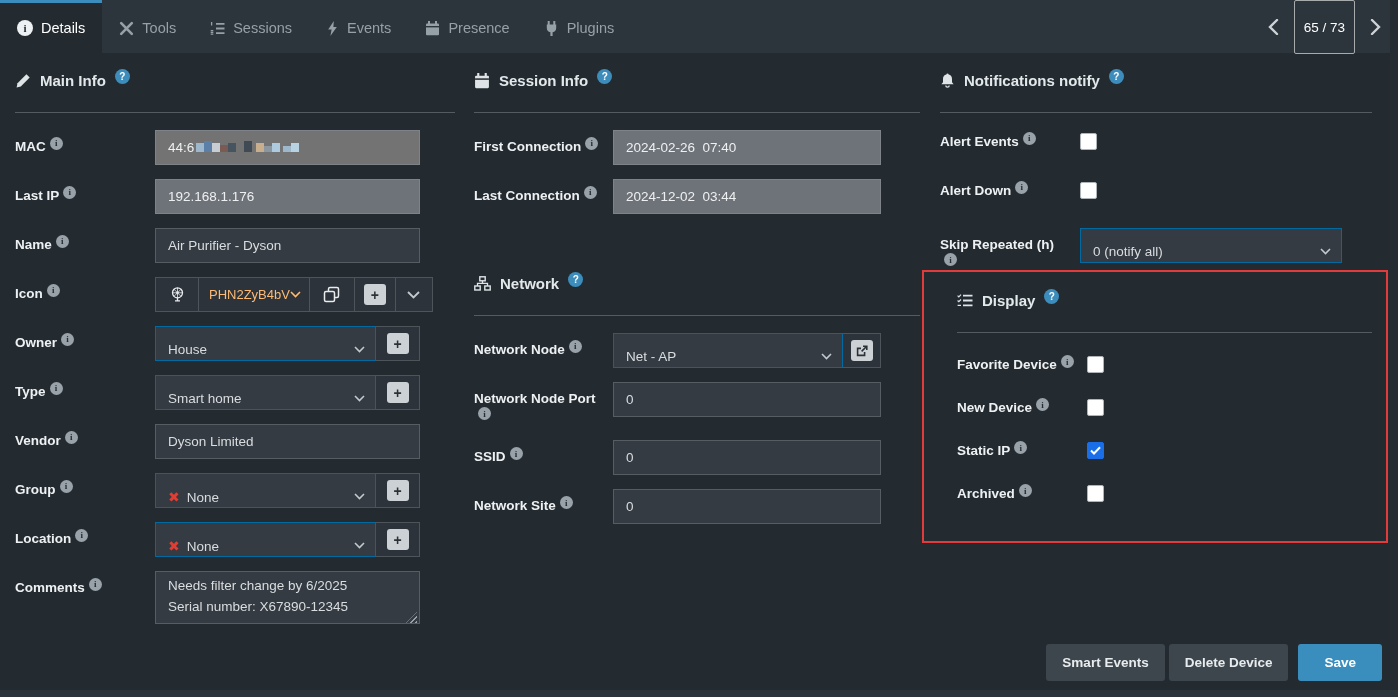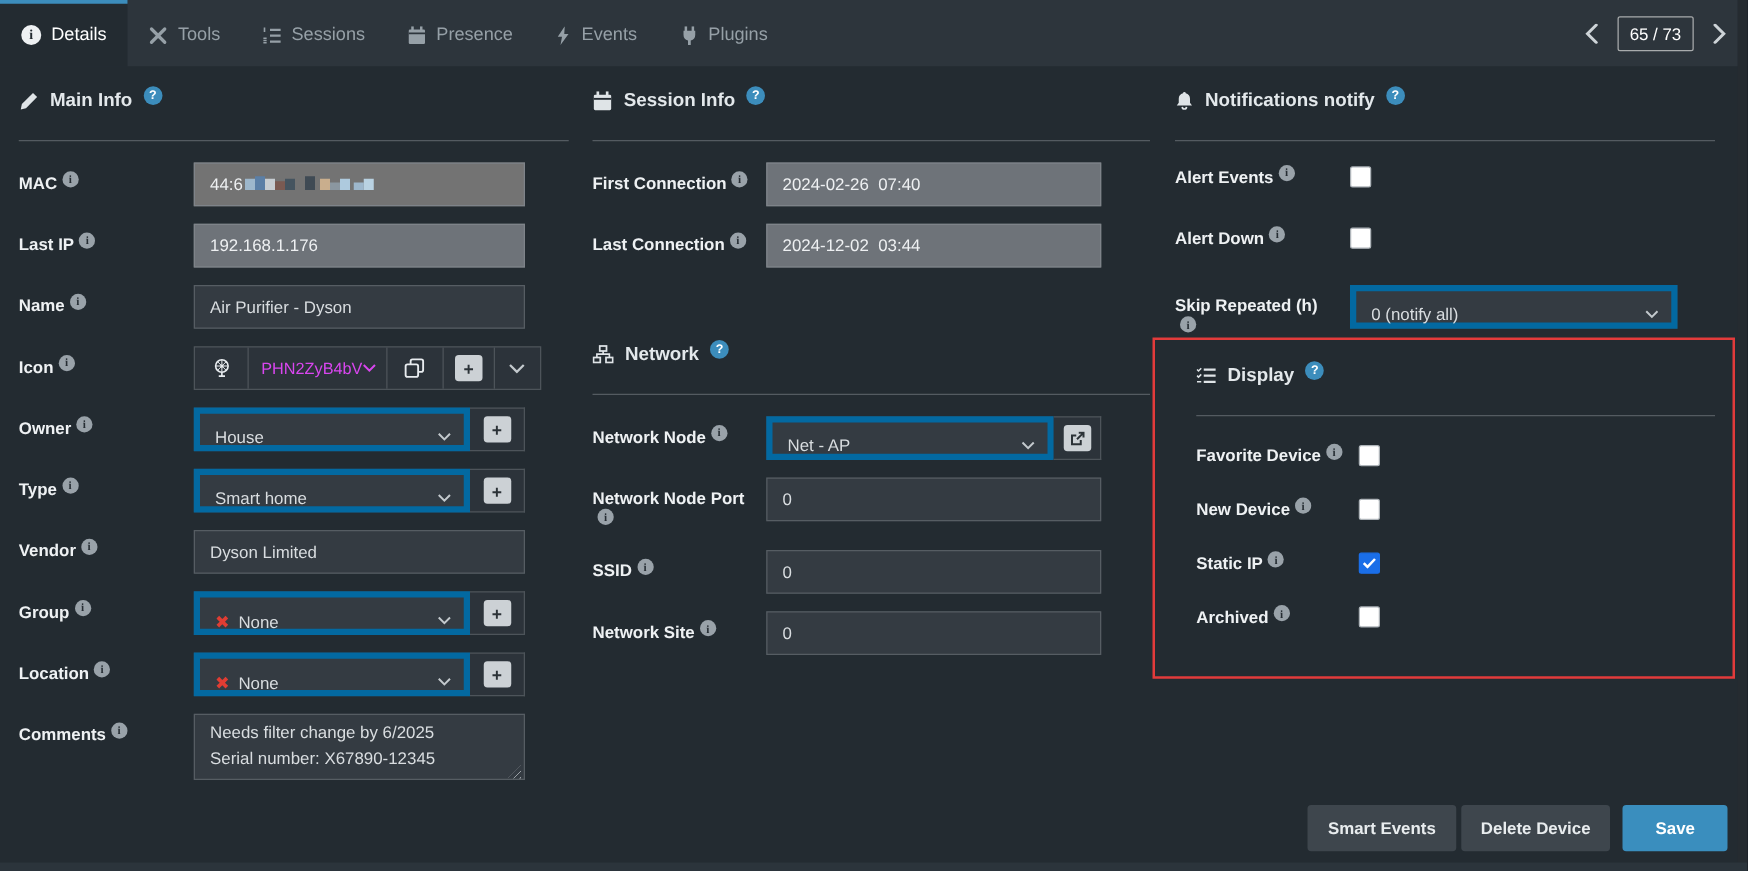--- a/index.html
+++ b/index.html
@@ -18,21 +18,21 @@
   .tab.active { background:#232b31; color:#fff; border-top-color:#3c8dbc; }
   .tab svg { flex:0 0 auto; }
   .info-badge {
     width:16px; height:16px; border-radius:50%; background:#eef1f3; color:#232b31;
     font-weight:bold; font-size:11px; display:flex; align-items:center; justify-content:center;
     font-family:"Liberation Serif", serif;
   }
   .pager { position:absolute; right:10px; top:7px; display:flex; align-items:center; gap:7px; height:40px; }
   .pager-btn { width:26px; height:38px; display:flex; align-items:center; justify-content:center; color:#cdd3d7; cursor:pointer; background:transparent; border:none; }
   .pager-box {
-    min-width:56px; height:28px; border:1px solid #a8abac; border-radius:2px; color:#fff;
+    min-width:56px; height:54px; border:1px solid #a8abac; border-radius:2px; color:#fff;
     display:flex; align-items:center; justify-content:center; font-size:13.5px; padding:0 9px;
   }
   
   .col { position:absolute; top:62px; }
   .col1 { left:15px;  width:440px; }
   .col2 { left:474px; width:446px; }
   .col3 { left:940px; width:432px; }
   .section-header { display:flex; align-items:flex-start; gap:9px; margin-top:9px; color:#e3e8eb; }
   .section-header .s-title { font-size:15px; font-weight:700; line-height:20px;text-align:right; }
   .section-header svg { margin-top:2px; color:#dfe4e7; }
@@ -58,41 +58,41 @@
   .inp {
     width:100%; height:35px; background:#343b42; border:1px solid #565d63; color:#d9dde0;
     padding:0 12px; font-size:13.5px; font-family:inherit; outline:none;
   }
   .inp.ro { background:#6e7379; border-color:#7e8389; color:#eef0f2; }
   .mac-box { display:flex; align-items:center; gap:2px; height:35px; background:#737373; border:1px solid #7e8389; padding:0 12px; color:#eef0f2; font-size:13.5px; }
   .px { display:inline-block; width:8px; height:9px; margin-top:-1px; }
   
   .group { display:flex; height:35px; }
   .select {
-    flex:1 1 auto; height:35px; background:#343b42; border:5px solid #0369a1; color:#d9dde0;
+    flex:1 1 auto; height:35px; background:#343b42; border:1px solid #0369a1; color:#d9dde0;
     display:flex; align-items:center; justify-content:space-between; padding:12px 10px 0 12px;
     font-size:13.5px; cursor:pointer; min-width:0;
   }
   .select .sel-text { overflow:hidden; white-space:nowrap; text-overflow:ellipsis; }
   .select svg { flex:0 0 auto; color:#c3c9cd; margin-left:6px; }
   .x-glyph { color:#e03d33; font-size:14px; margin-right:7px; }
   .addon {
     flex:0 0 44px; height:35px; margin-left:0; background:#2c333a; border:1px solid #4d545a; border-left:none;
     display:flex; align-items:center; justify-content:center; cursor:pointer;
   }
   .litebox {
     width:22px; height:21px; border-radius:3px; background:#ccd1d5; color:#2b3237;
     display:flex; align-items:center; justify-content:center; font-weight:bold; font-size:14px;
   }
   
   .icon-group { display:flex; height:35px; border:1px solid #4d545a; background:#2c333a; }
   .seg { display:flex; align-items:center; justify-content:center; border-right:1px solid #4d545a; height:100%; color:#e8ecef; }
   .seg:last-child { border-right:none; }
   .seg-fan { flex:0 0 43px; }
-  .seg-sel { flex:1 1 auto; justify-content:space-between; padding:0 8px 0 10px; font-size:13px; color:#d946ef; cursor:pointer; min-width:0; }
+  .seg-sel { flex:1 1 auto; justify-content:space-between; padding:0 8px 0 10px; font-size:13px; color:#fdba74; cursor:pointer; min-width:0; }
   .seg-sel .sel-text { overflow:hidden; white-space:nowrap; }
   .seg-copy { flex:0 0 45px; cursor:pointer; }
   .seg-plus { flex:0 0 41px; cursor:pointer; }
   .seg-chev { flex:0 0 36px; cursor:pointer; color:#c3c9cd; }
   
   .ta-wrap { position:relative; }
   textarea.ta {
     width:100%; height:53px; background:#343b42; border:1px solid #565d63; color:#d9dde0;
     font-family:inherit; font-size:13.5px; line-height:1.55; padding:4px 12px; resize:none; overflow:hidden; outline:none;
   }
@@ -147,32 +147,32 @@
       <span>Tools</span>
     </div>
     <div class="tab">
       <svg width="15" height="15" viewBox="0 0 15 15">
           <path d="M6 2.8h8.5M6 7.5h8.5M6 12.2h8.5" stroke="currentColor" stroke-width="1.8" fill="none"></path>
           <path d="M1.6 1v3.6M.7 9.6h2.6M.7 11.4h2.6M.7 13.2h2.6" stroke="currentColor" stroke-width="1.3" fill="none"></path>
         </svg>
       <span>Sessions</span>
     </div>
     <div class="tab">
+      <svg width="13" height="15" viewBox="0 0 13 15">
+          <path d="M7.8 0 2.2 8.4h3.4L4.4 15l6.4-8.9H7.4z" fill="currentColor"></path>
+        </svg>
+      <span>Events</span>
+    </div>
+    <div class="tab">
       <svg width="15" height="15" viewBox="0 0 15 15">
           <path d="M4 0v3M11 0v3" stroke="currentColor" stroke-width="2" fill="none"></path>
           <rect x="1" y="2.6" width="13" height="11.6" rx="1" fill="currentColor"></rect>
           <rect x="1" y="5" width="13" height="1.4" fill="#2d353c"></rect>
         </svg>
       <span>Presence</span>
-    </div>
-    <div class="tab">
-      <svg width="13" height="15" viewBox="0 0 13 15">
-          <path d="M7.8 0 2.2 8.4h3.4L4.4 15l6.4-8.9H7.4z" fill="currentColor"></path>
-        </svg>
-      <span>Events</span>
     </div>
     <div class="tab">
       <svg width="15" height="15" viewBox="0 0 15 15">
           <path d="M4.7 0v4M10.3 0v4" stroke="currentColor" stroke-width="2" fill="none"></path>
           <path d="M2.8 3.6h9.4v3.1a4.7 4.7 0 0 1-3.6 4.6V15H6.4v-3.7a4.7 4.7 0 0 1-3.6-4.6z" fill="currentColor"></path>
         </svg>
       <span>Plugins</span>
     </div>
 
     <div class="pager">

